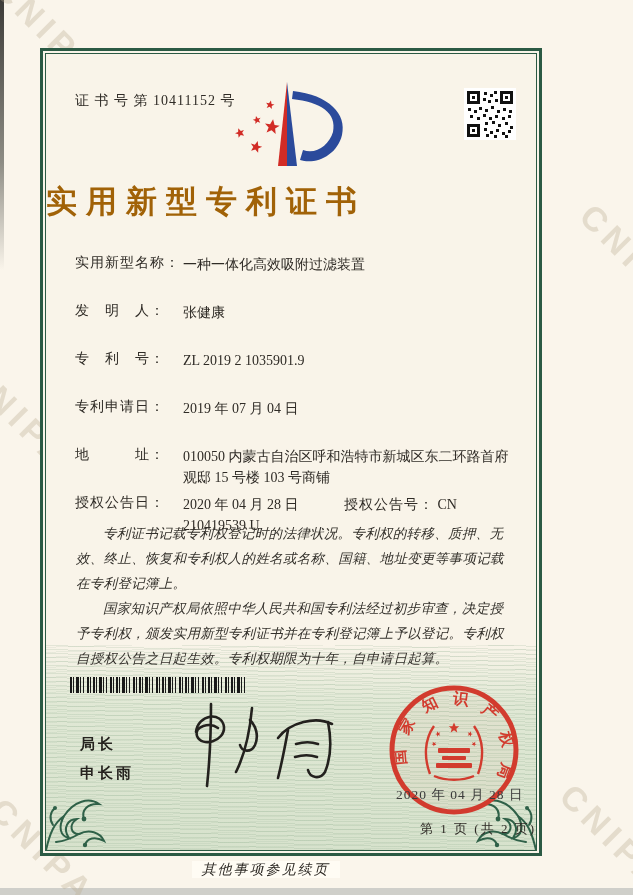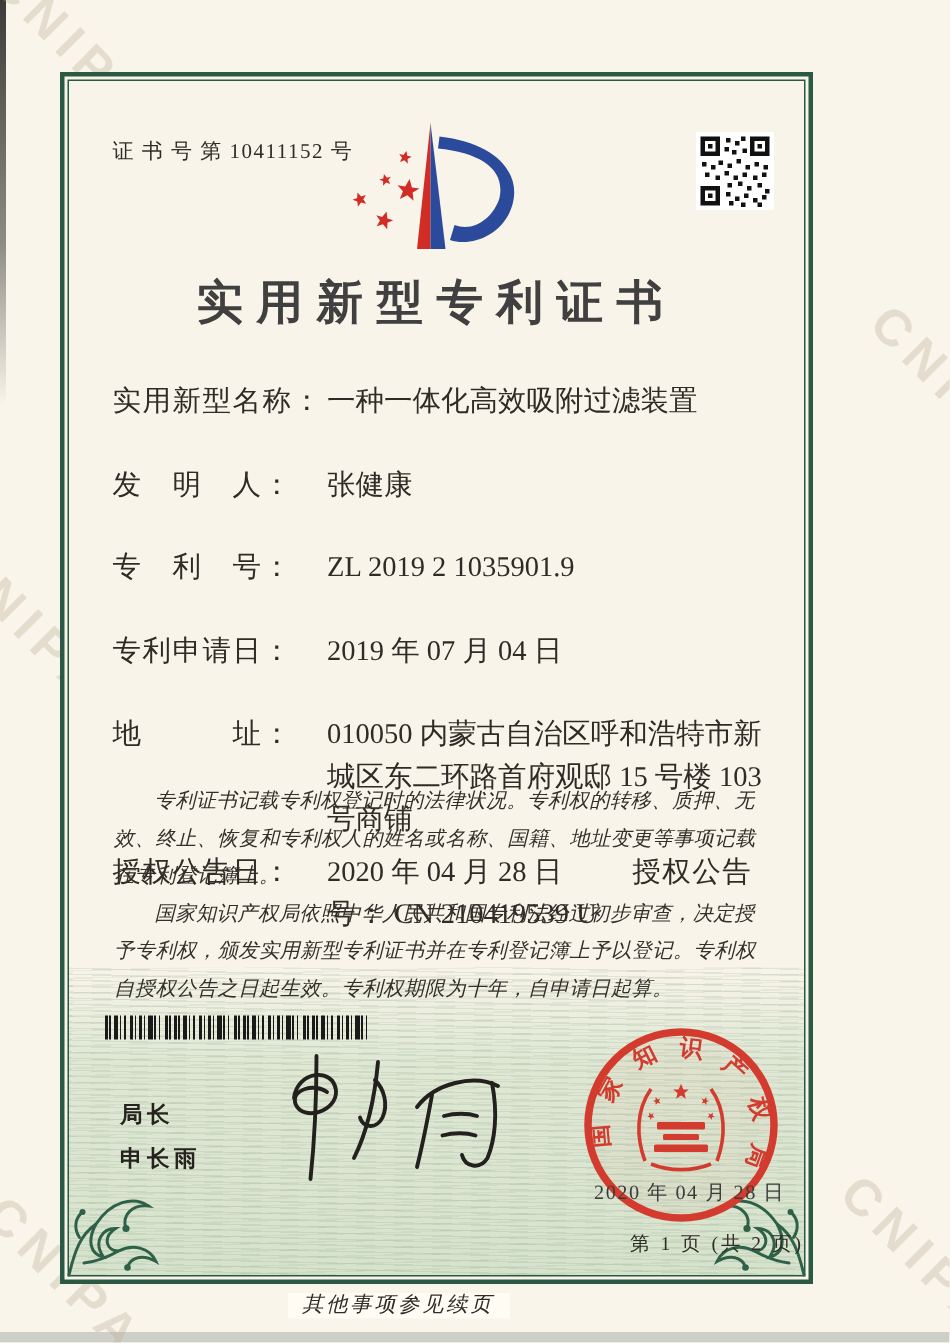--- a/index.html
+++ b/index.html
@@ -35,24 +35,24 @@
   .corner-ornament{position:absolute;width:74px;height:74px;}
   .corner-ornament.bl{left:-3px;bottom:-3px;}
   .corner-ornament.br{right:-3px;bottom:-3px;transform:scaleX(-1);}
 
   .cert-no{position:absolute;left:29px;top:38px;font-size:14px;letter-spacing:1px;}
 
   .logo{position:absolute;left:50%;top:24px;transform:translateX(-50%);}
 
   .qr{position:absolute;right:20px;top:34px;width:52px;height:52px;background:#fff;}
 
-  .title{position:absolute;top:127px;left:0;width:100%;text-align:center;
-    font-size:31px;font-weight:bold;letter-spacing:9px;color:#404040;}
-
-  .fields{position:absolute;left:29px;right:24px;top:200px;font-size:19px;display:table;}
+  .title{position:absolute;top:127px;left:0;width:100%;
+    font-size:31px;font-weight:bold;letter-spacing:9px;color:#a16207;}
+
+  .fields{position:absolute;left:29px;right:24px;top:200px;font-size:14px;display:table;}
   .frow{display:table-row;}
   .flabel{display:table-cell;white-space:pre;letter-spacing:1px;padding-bottom:27px;vertical-align:top;}
   .fvalue{display:table-cell;padding-left:3px;padding-bottom:27px;vertical-align:top;line-height:1.5;}
   .frow.tight .flabel,.frow.tight .fvalue{padding-bottom:6px;}
   .fvalue .pair2-label{margin-left:42px;letter-spacing:1px;}
 
   .paras{position:absolute;left:30px;right:28px;top:468px;font-size:13.5px;
     line-height:1.85;font-style:italic;letter-spacing:0.3px;color:#33302b;}
   .paras p{margin:0;text-indent:2em;}
 

